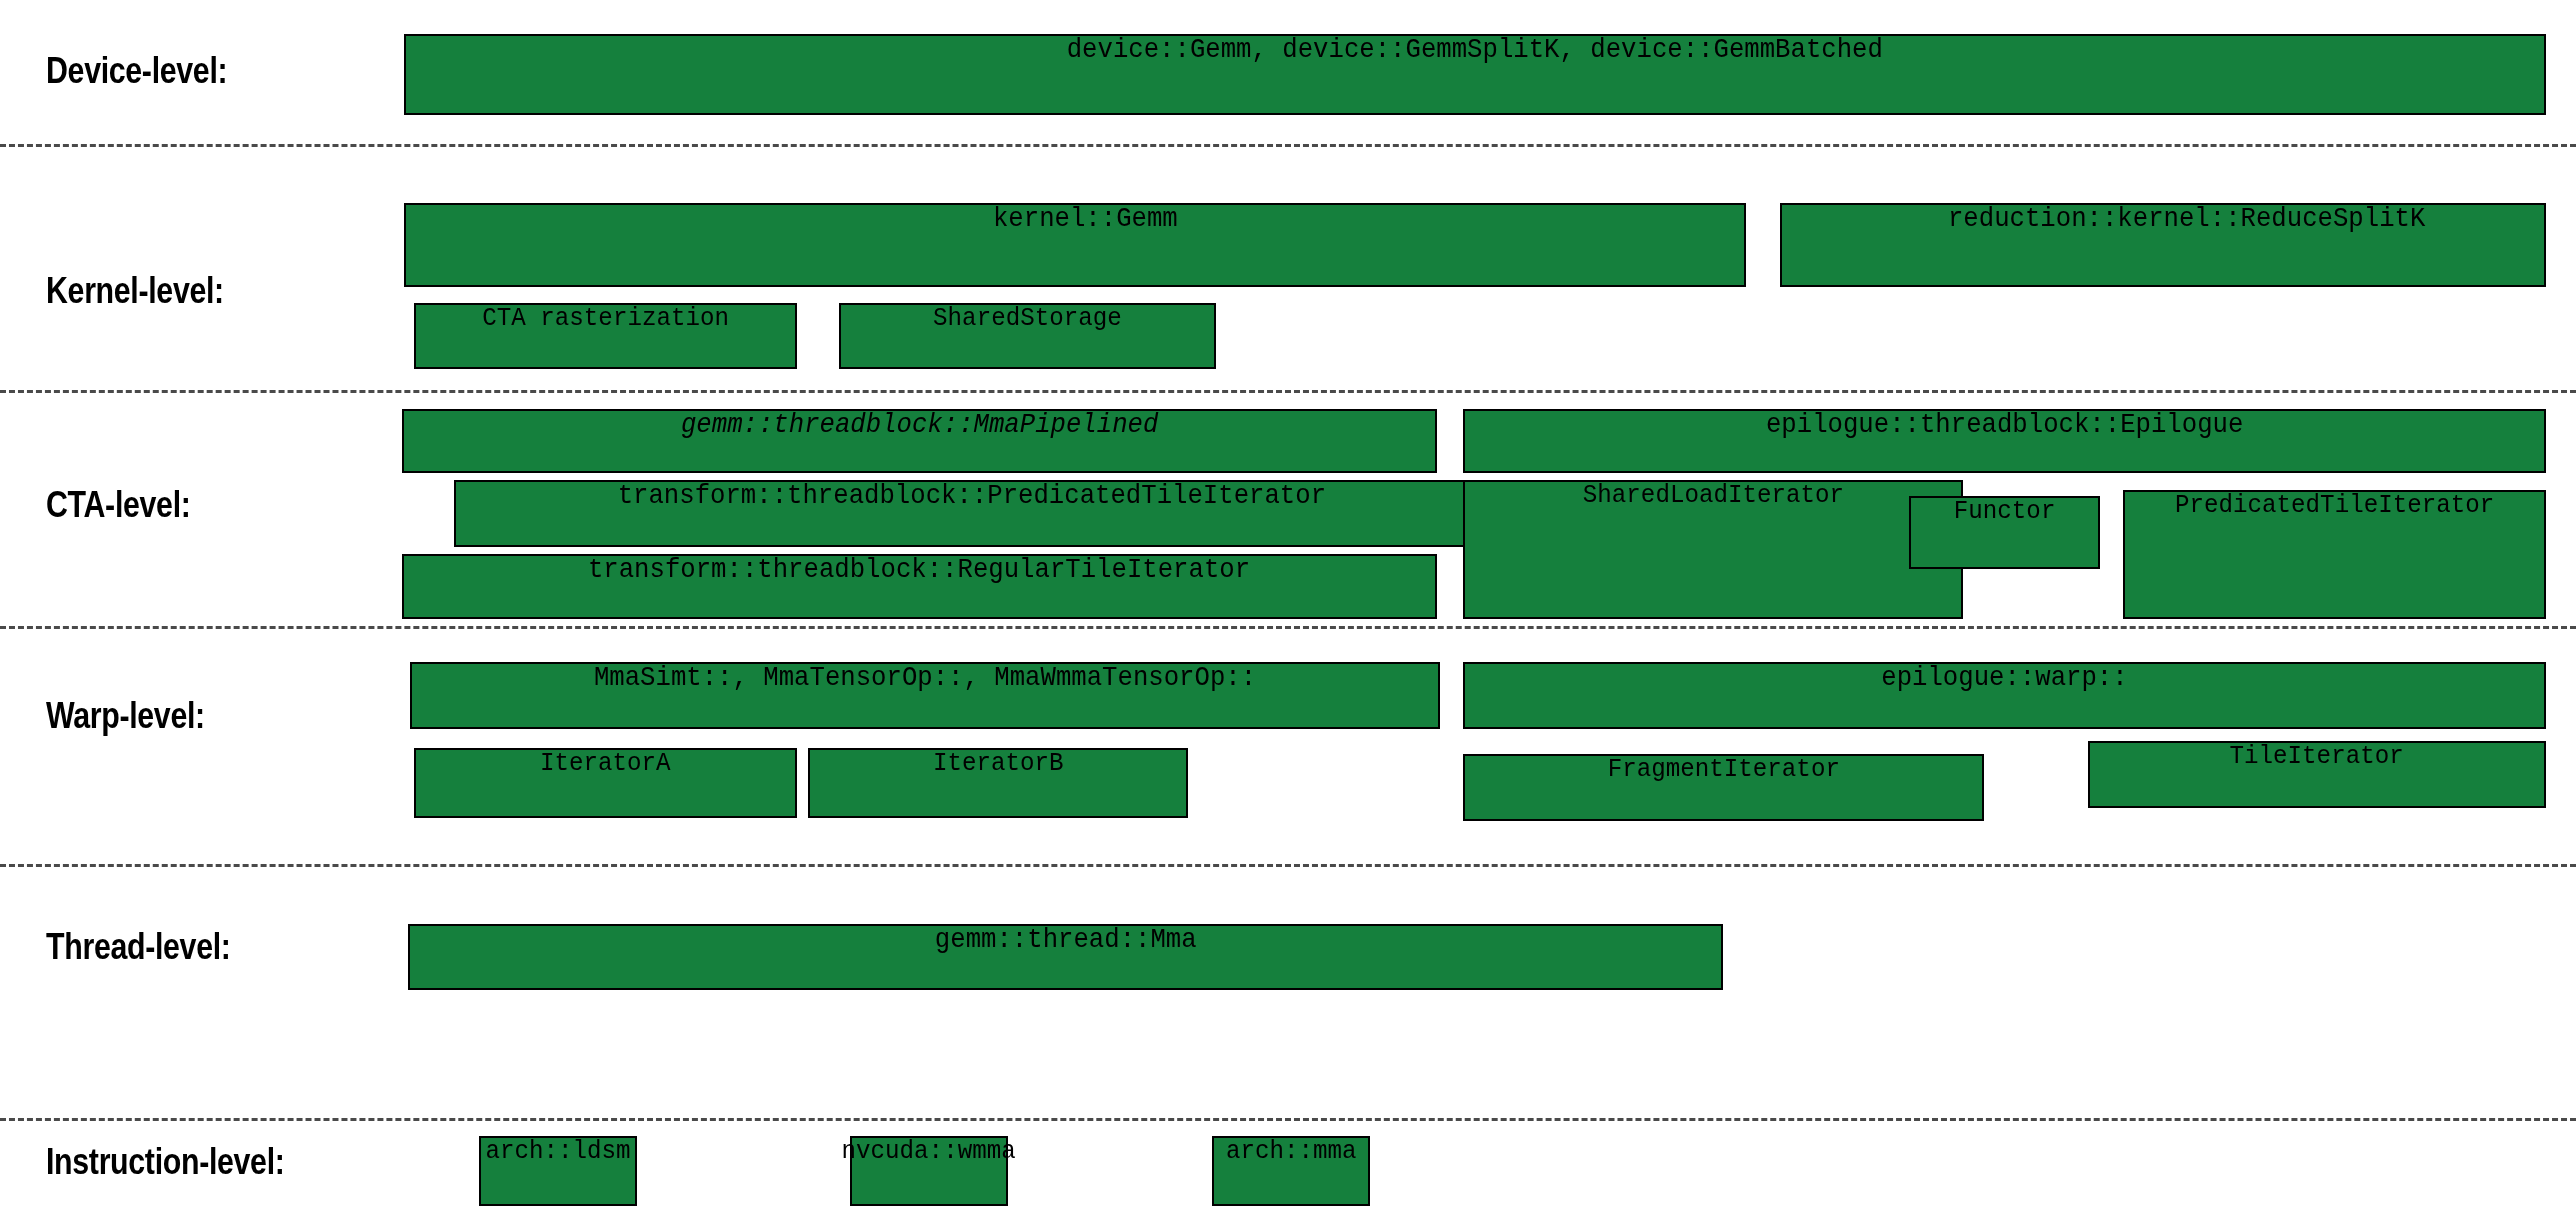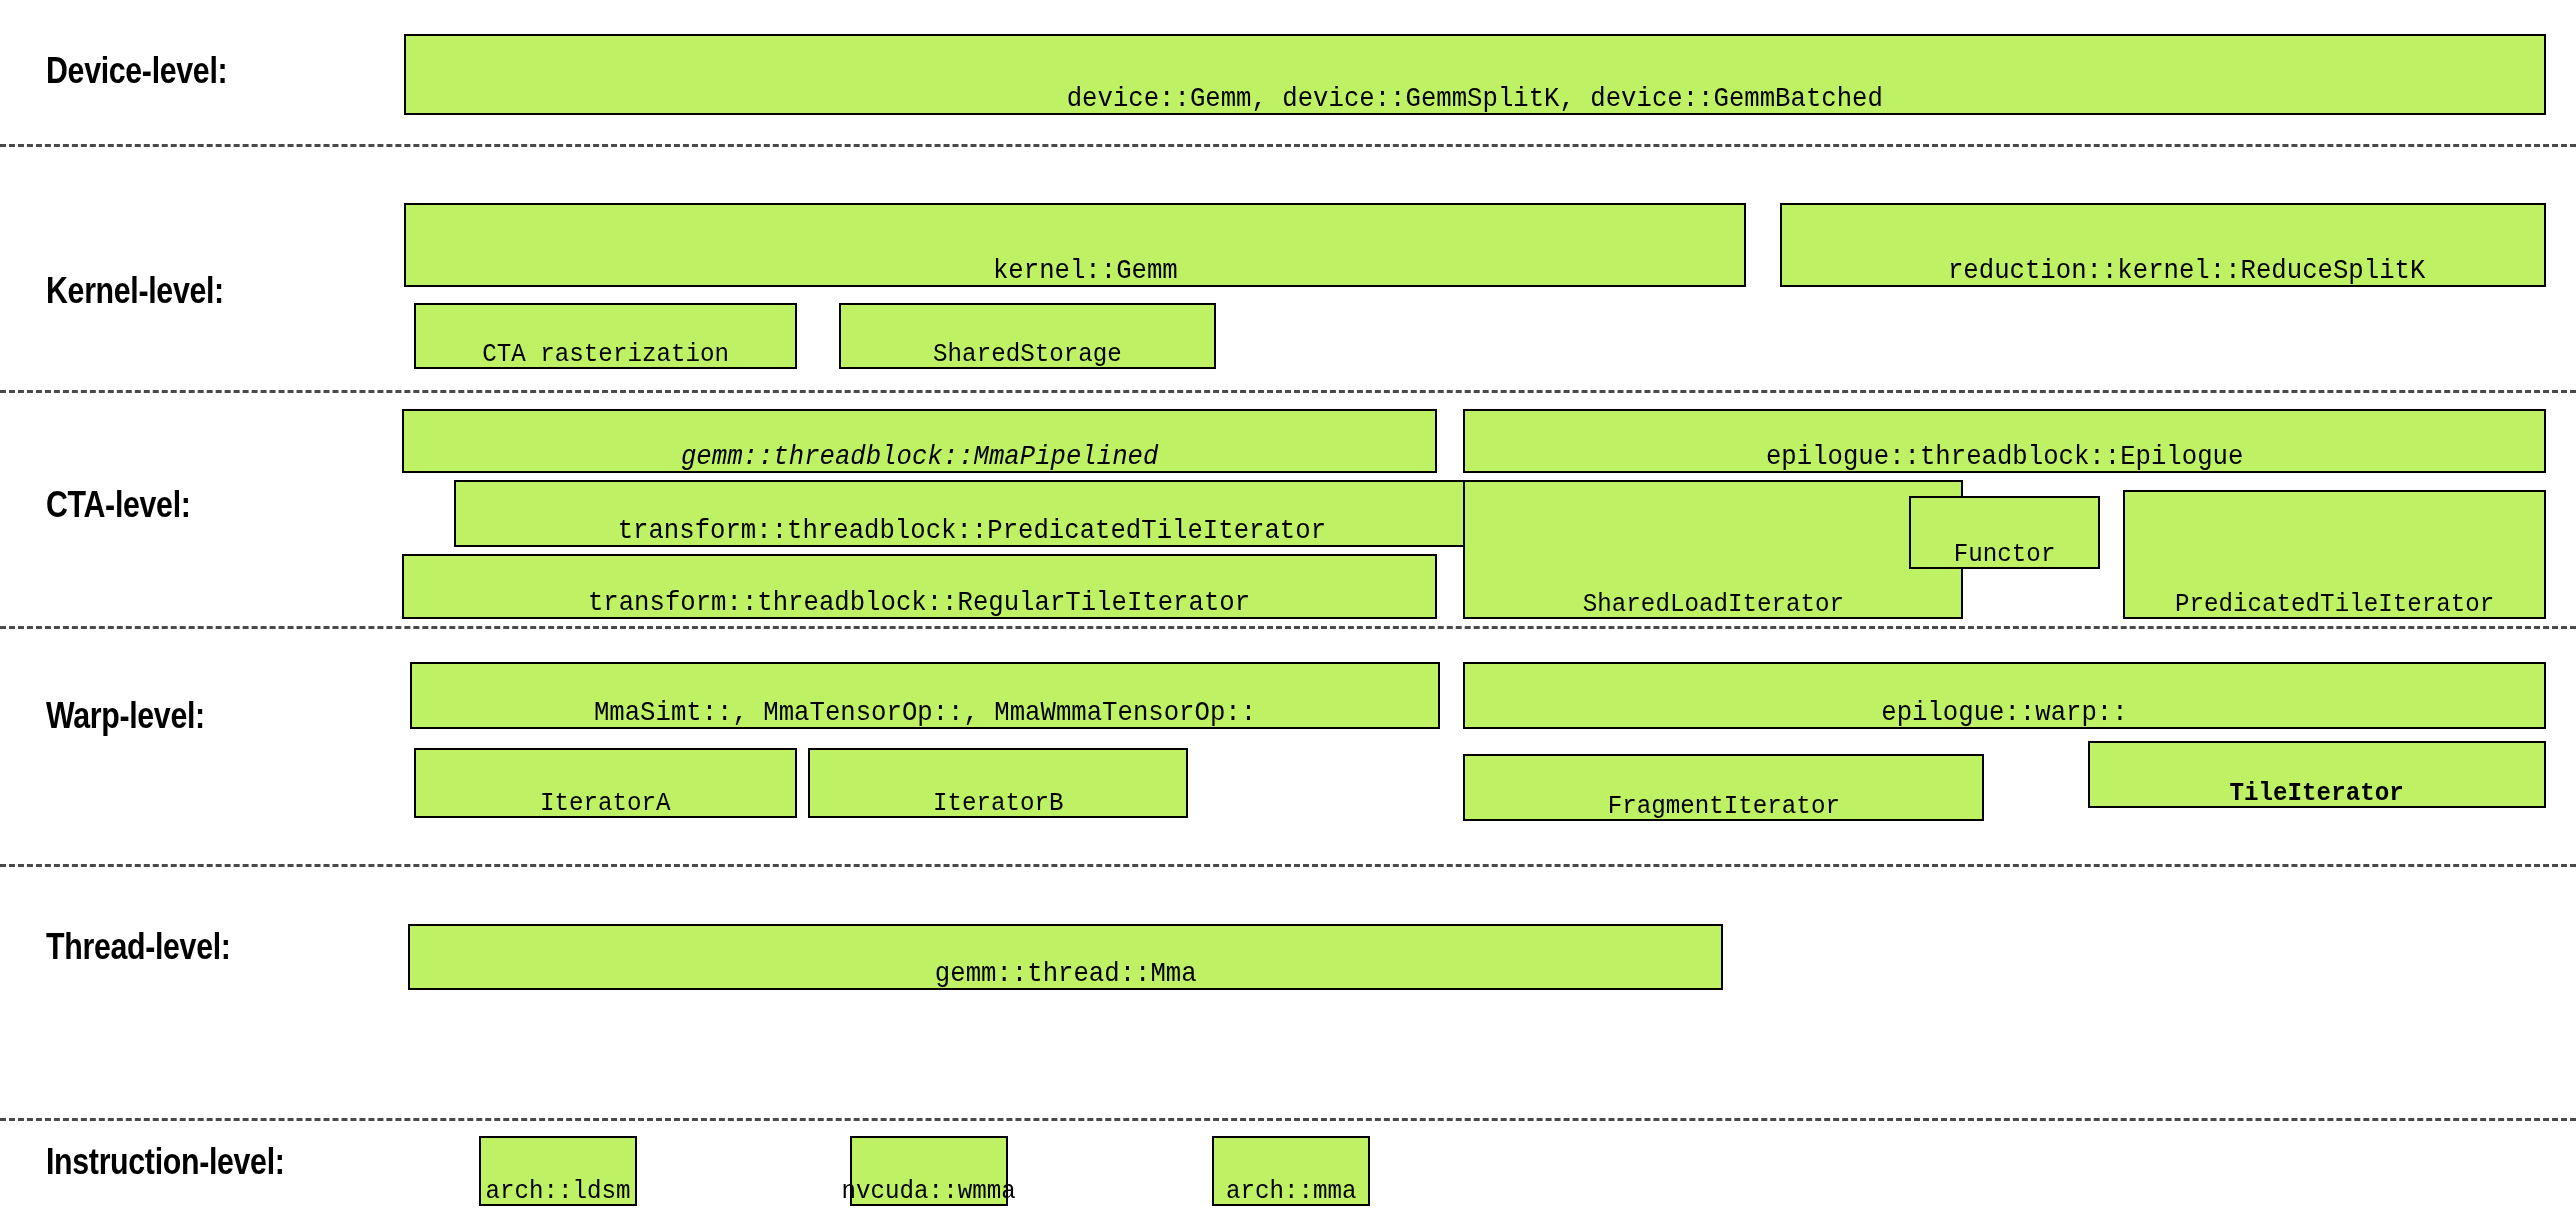--- a/index.html
+++ b/index.html
@@ -24,23 +24,23 @@
     letter-spacing: -0.4px;
     white-space: nowrap;
     transform: scaleX(0.82);
     transform-origin: left center;
     line-height: 1;
   }
   .box {
     position: absolute;
     box-sizing: border-box;
     border: 2.3px solid #000000;
-    background: #bef264;
+    background: #15803d;
     display: flex;
-    align-items: flex-end;
+    align-items: flex-start;
     justify-content: center;
   }
   .box > .box-label {
     font-family: "Liberation Mono", monospace;
     font-size: 27.6px;
     color: #000000;
     white-space: nowrap;
     line-height: 1;
     transform: scaleX(0.93);
   }
@@ -133,21 +133,21 @@
   </div>
 
   <div class="box small" style="left:808px; top:748px; width:380px; height:70px;">
     <span class="box-label">IteratorB</span>
   </div>
 
   <div class="box small" style="left:1463px; top:754px; width:521px; height:67px;">
     <span class="box-label">FragmentIterator</span>
   </div>
 
-  <div class="box small" style="left:2088px; top:741px; width:458px; height:67px;font-weight:bold;">
+  <div class="box small" style="left:2088px; top:741px; width:458px; height:67px;">
     <span class="box-label">TileIterator</span>
   </div>
 
   <div class="divider" style="top:864px;"></div>
 
   <div class="level-label" style="left:46px; top:928px;">Thread-level:</div>
 
   <div class="box" style="left:408px; top:924px; width:1315px; height:66px;">
     <span class="box-label">gemm::thread::Mma</span>
   </div>

